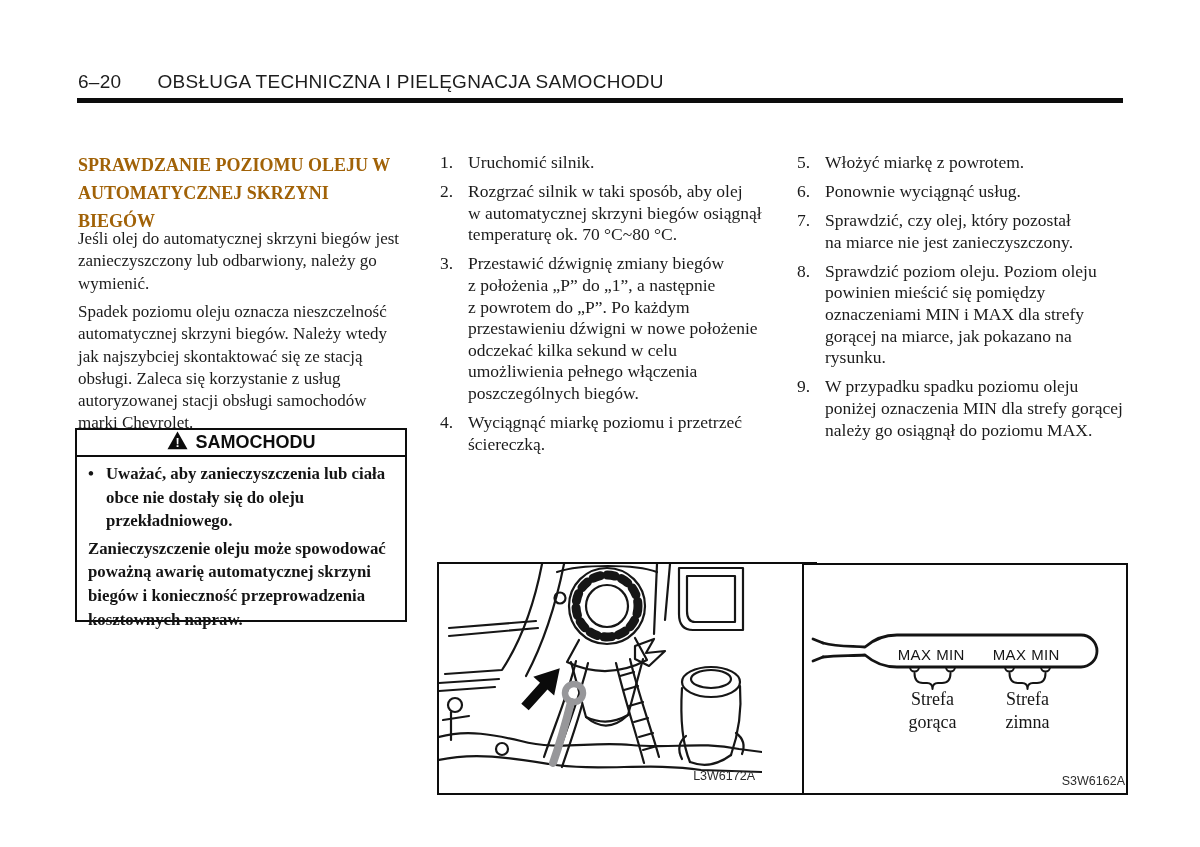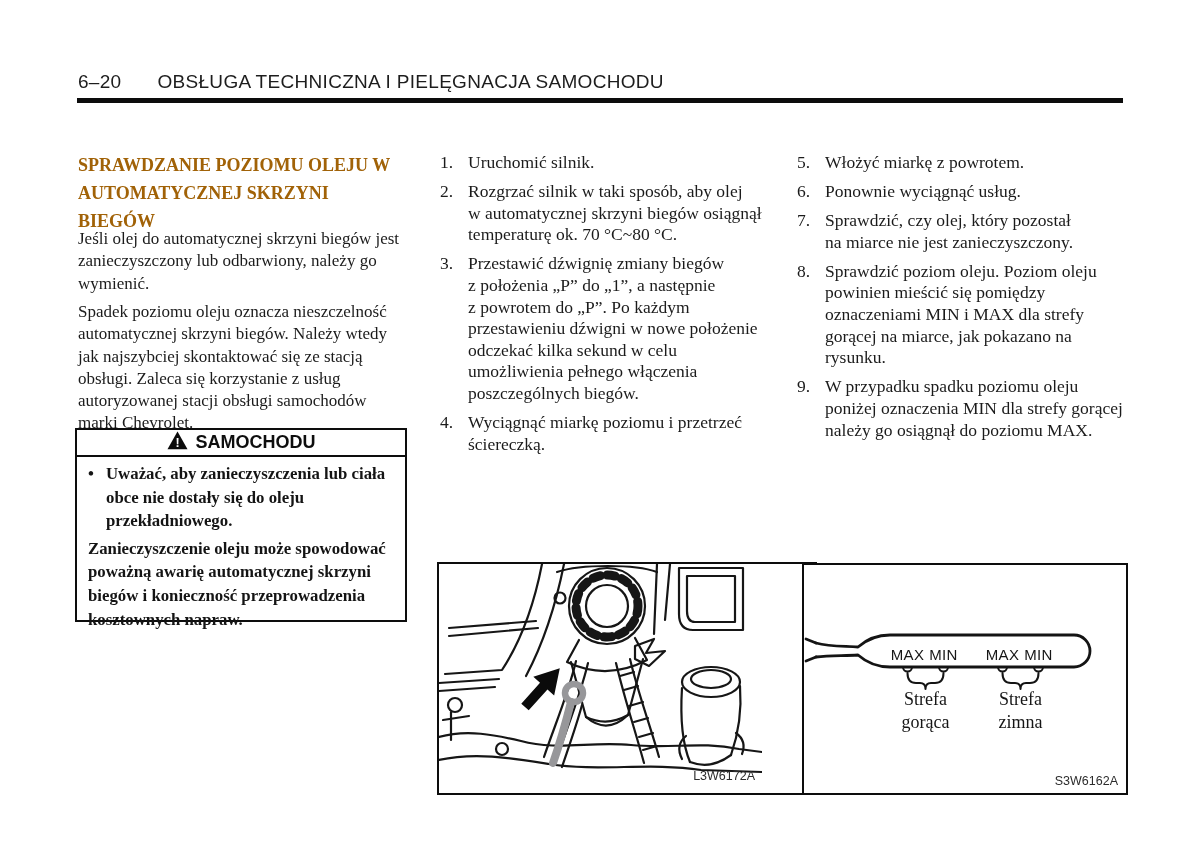--- a/index.html
+++ b/index.html
@@ -47,21 +47,21 @@
   .steps-mid{left:440px;}
   .steps-right{left:797px;}
   .step{display:flex;margin-bottom:7.5px;}
   .step .n{flex:0 0 28px;}
   .step .t{flex:1;}
   
   .figure{
     position:absolute;border:2.5px solid #0d0d0d;background:#fff;box-sizing:border-box;
   }
   .fig-engine{left:437px;top:562px;width:380px;height:233px;}
-  .fig-dipstick{left:802px;top:563px;width:326px;height:232px;}
+  .fig-dipstick{left:802px;top:563px;width:326px;height:232px;padding-left:7px;}
   .figure svg{display:block;}
   .svg-sans{font-family:"Liberation Sans", sans-serif;}
   .svg-serif{font-family:"Liberation Serif", serif;}
   .figcode{font-family:"Liberation Sans", sans-serif;font-size:12.5px;fill:#2c2c2c;}
 </style>
 </head>
 <body>
 
 <div class="page">
 

